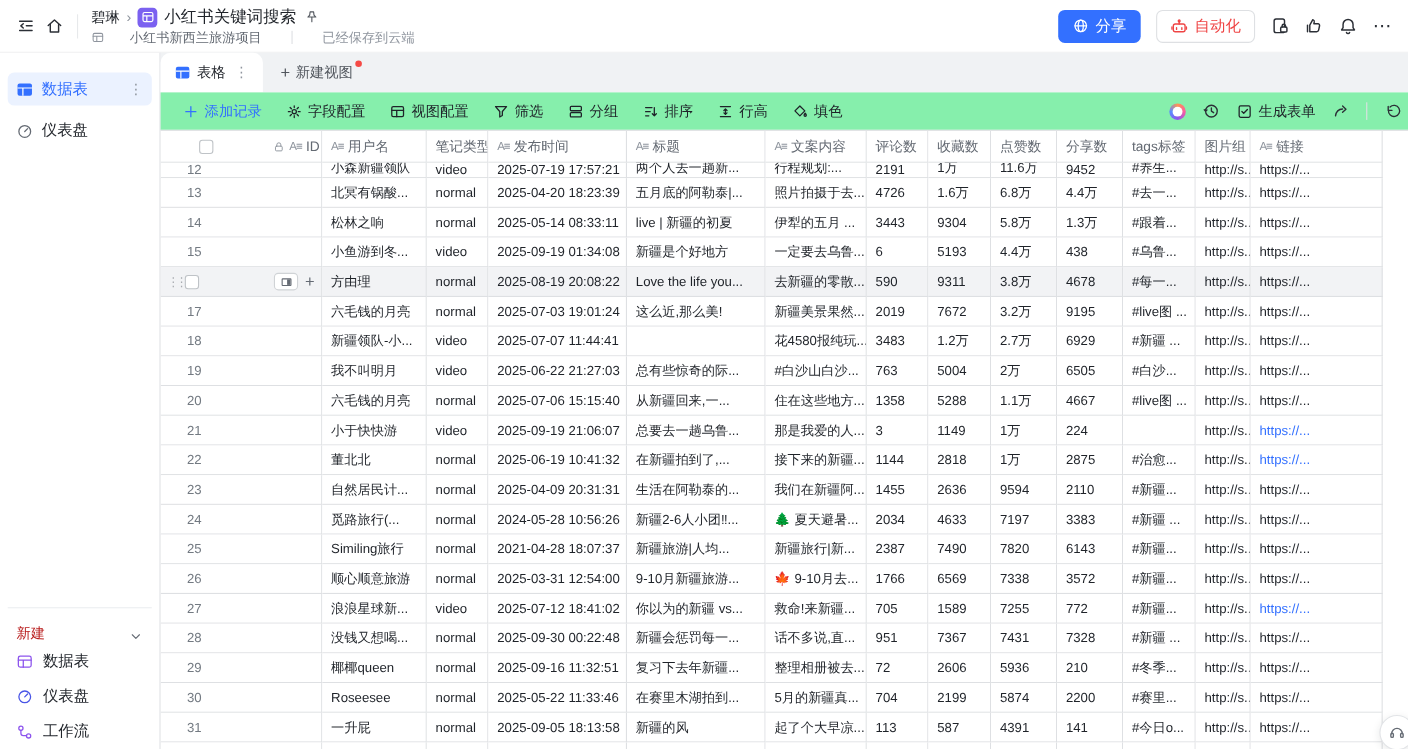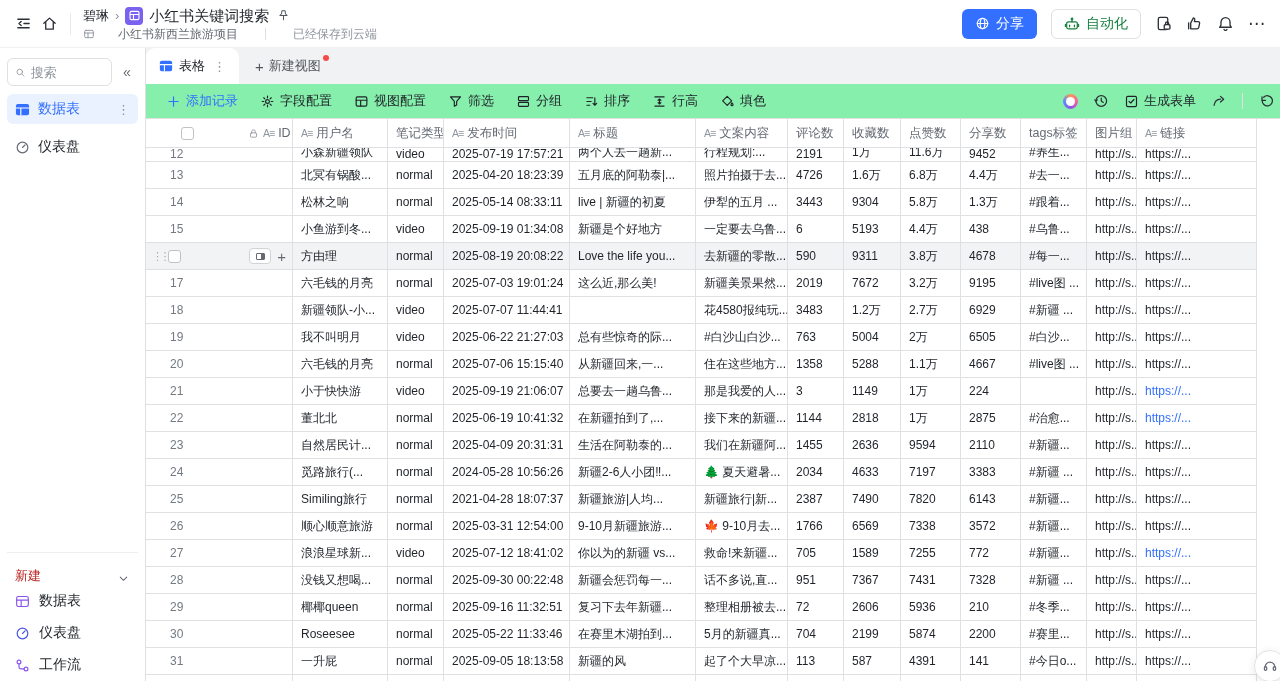--- a/index.html
+++ b/index.html
@@ -15,21 +15,21 @@
   .bc-root{font-size:13px;color:#1f2329}
   .bc-sep{color:#8f959e;font-size:13px}
   .doc-badge{width:18px;height:18px;border-radius:4px;background:#7b61f0;display:flex;align-items:center;justify-content:center}
   .doc-title{font-size:15px;font-weight:400;color:#1f2329}
   .pin{color:#51565d;display:flex;margin-left:2px}
   .bc-line2{display:flex;align-items:center;gap:23px;margin-top:2px;font-size:12px;color:#646a73;line-height:14px}
   .vdiv2{width:1px;height:12px;background:#dee0e3;margin:0 4px}
   .saved{color:#8f959e}
   .topbar-right{margin-left:auto;display:flex;align-items:center;gap:14px}
   .btn-share{display:flex;align-items:center;gap:6px;background:#3370ff;color:#fff;height:30px;padding:0 13px;border-radius:6px;font-size:14px;cursor:pointer}
-  .btn-auto{display:flex;align-items:center;gap:6px;background:#fff;border:1px solid #dee0e3;color:#15803d;height:30px;padding:0 12px;border-radius:6px;font-size:14px;cursor:pointer}
+  .btn-auto{display:flex;align-items:center;gap:6px;background:#fff;border:1px solid #dee0e3;color:#ef4444;height:30px;padding:0 12px;border-radius:6px;font-size:14px;cursor:pointer}
   .top-ico{color:#2b2f36;display:flex;align-items:center;cursor:pointer}
   .more-dots{font-size:17px;color:#2b2f36;letter-spacing:1px}
   
   .main{flex:1;display:flex;min-height:0}
   .sidebar{width:146px;flex:none;border-right:1px solid #dee0e3;display:flex;flex-direction:column;padding:10px 7px 0 7px}
   .search-row{display:flex;align-items:center;gap:4px}
   .search-box{flex:1;height:28px;border:1px solid #dee0e3;border-radius:6px;display:flex;align-items:center;gap:5px;padding:0 7px;color:#8f959e}
   .search-box input{border:none;outline:none;width:100%;font-size:13px;color:#1f2329;font-family:inherit}
   .search-box input::placeholder{color:#8f959e}
   .collapse{color:#646a73;font-size:14px;width:22px;text-align:center;cursor:pointer}
@@ -172,30 +172,20 @@
             <path d="M7.5 15.3a1.6 1.6 0 0 0 3 0"></path>
           </svg>
       </span>
       <span class="top-ico more-dots">⋯</span>
     </div>
   </div>
 
   <div class="main">
 
     <div class="sidebar">
-      <div class="search-row">
-        <span class="search-box">
-          <svg class="si" width="13" height="13" viewBox="0 0 18 18">
-              <circle cx="8" cy="8" r="4.6"></circle>
-              <path d="M11.6 11.6 15 15"></path>
-            </svg>
-          <input type="text" placeholder="搜索" style="">
-        </span>
-        <span class="collapse">«</span>
-      </div>
       <div class="side-item selected">
         <svg width="15" height="15" viewBox="0 0 16 16">
             <rect x="1" y="2" width="14" height="12" rx="2" fill="#3370ff"></rect>
             <path d="M1 6.4h14M6.2 6.4V14" stroke="#fff" stroke-width="1.2" fill="none"></path>
           </svg>
         <span>数据表</span>
         <span class="dots">⋮</span>
       </div>
       <div class="side-item">
         <svg class="si" width="15" height="15" viewBox="0 0 18 18" style="color:#646a73">

